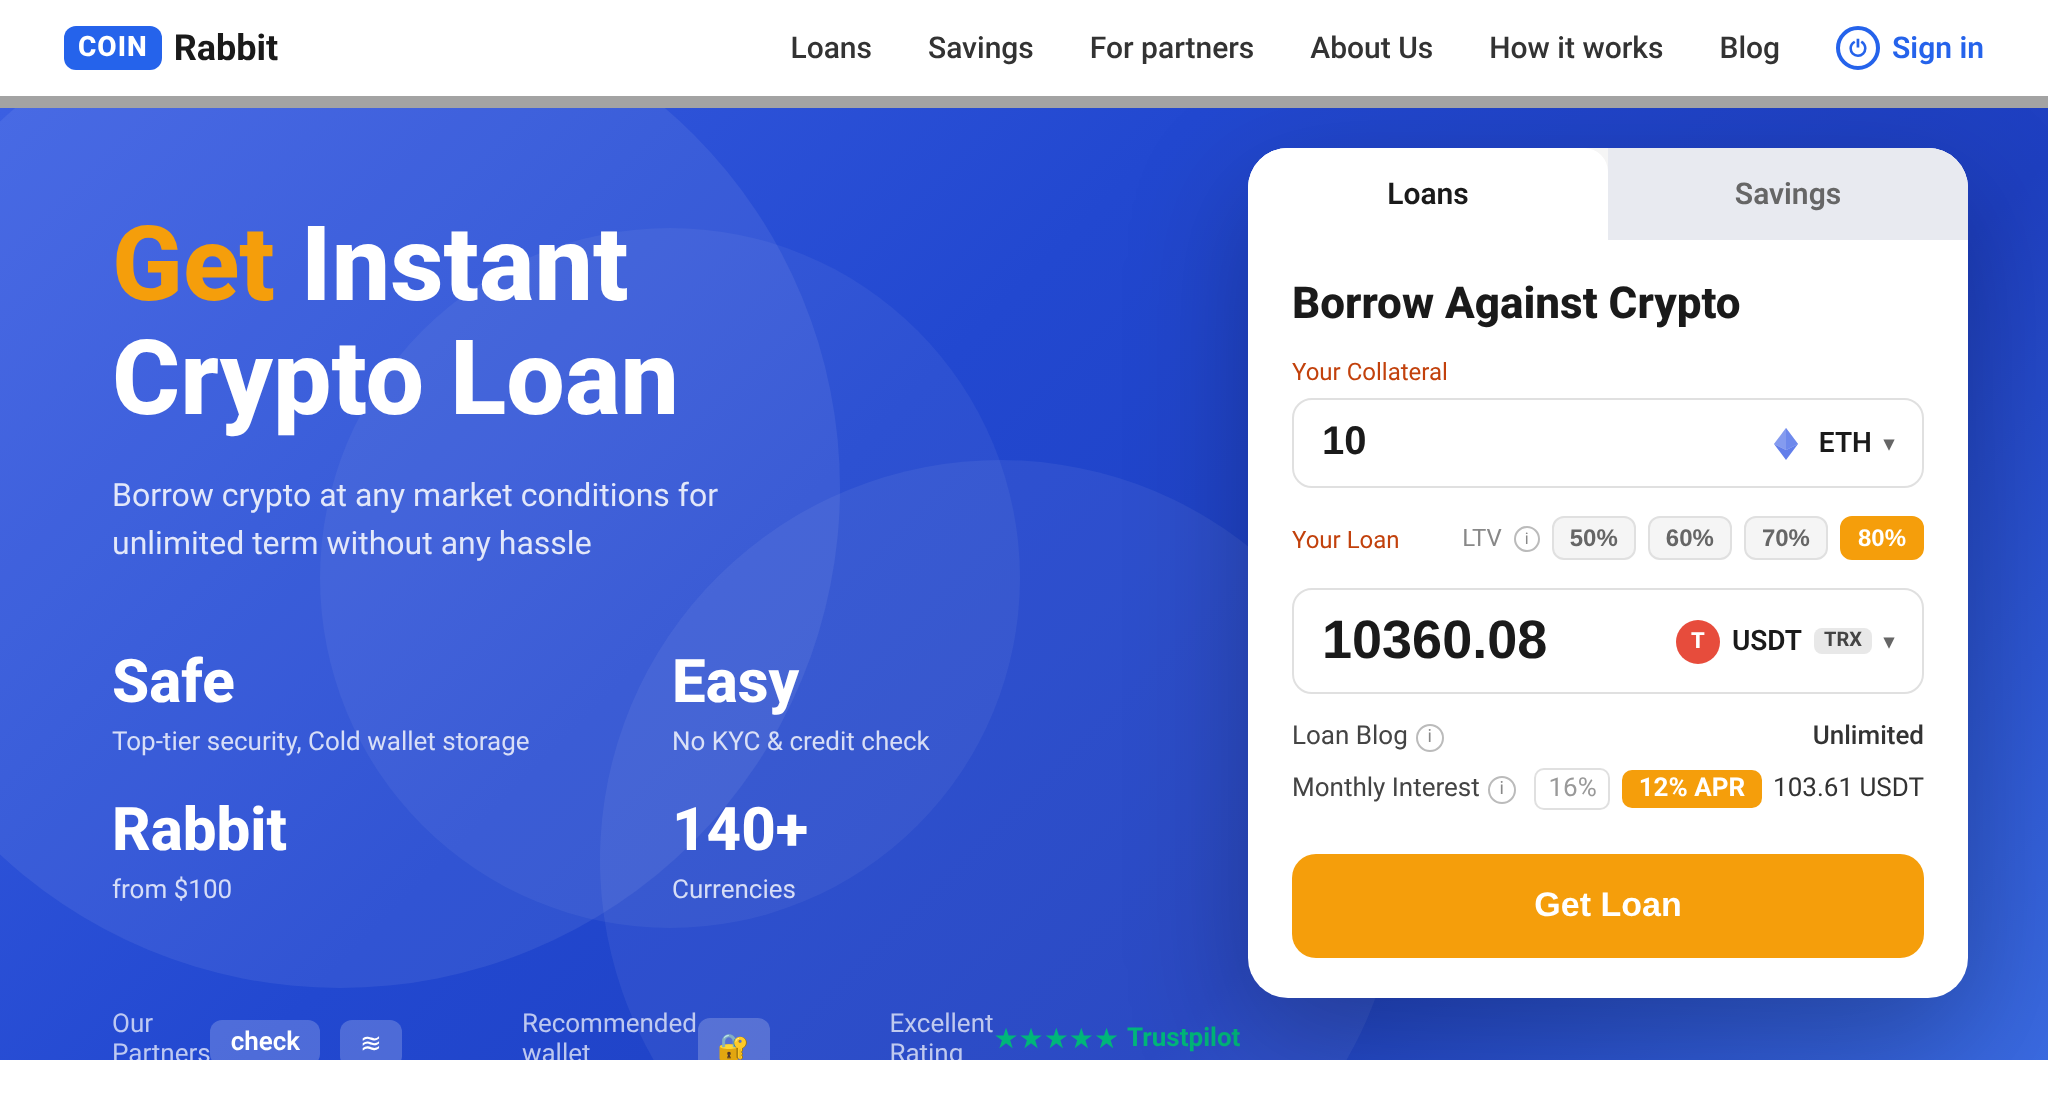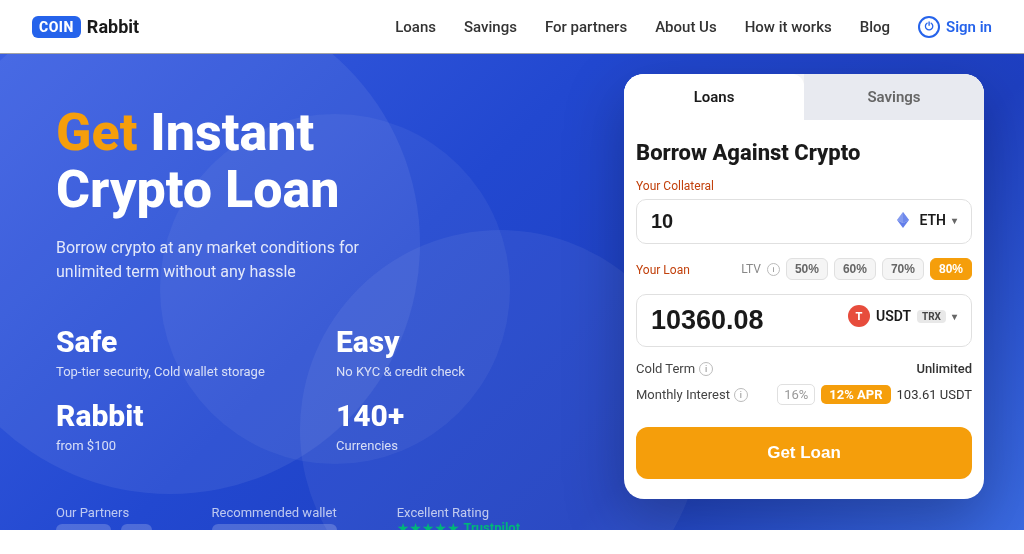--- a/index.html
+++ b/index.html
@@ -2,21 +2,21 @@
 <html><head>
   <meta charset="utf-8">
   <style>
     * { margin: 0; padding: 0; box-sizing: border-box; }
     body { font-family: -apple-system, BlinkMacSystemFont, 'Segoe UI', Roboto, sans-serif; width: 1024px; height: 554px; overflow: hidden; background: #fff; }
 
     
     .header {
       display: flex; align-items: center; justify-content: space-between;
       padding: 0 32px; height: 54px; background: #fff;
-      border-bottom: 1px solid #a3a3a3; position: relative; z-index: 10;
+      border-bottom: 6px solid #a3a3a3; position: relative; z-index: 10;
     }
     .logo { display: flex; align-items: center; gap: 6px; }
     .logo-box {
       background: #2563eb; color: #fff; font-weight: 800; font-size: 14px;
       padding: 3px 7px; border-radius: 6px; letter-spacing: 0.5px;
     }
     .logo-text { font-weight: 700; font-size: 18px; color: #1a1a1a; }
     .nav { display: flex; align-items: center; gap: 28px; }
     .nav a {
       text-decoration: none; font-size: 15px; color: #333; font-weight: 500;
@@ -61,21 +61,21 @@
     .hero-title { font-size: 52px; font-weight: 800; line-height: 1.1; color: #fff; margin-bottom: 18px; }
     .hero-title .get { color: #f59e0b; }
     .hero-subtitle { font-size: 16px; color: rgba(255,255,255,0.85); max-width: 360px; line-height: 1.5; margin-bottom: 40px; }
 
     .features { display: grid; grid-template-columns: 1fr 1fr; gap: 16px 36px; margin-bottom: 50px; }
     .feature-item { display: flex; align-items: flex-start; gap: 12px; }
     .feature-label { font-size: 30px; font-weight: 800; color: #fff; }
     .feature-desc { font-size: 13px; color: rgba(255,255,255,0.8); line-height: 1.4; margin-top: 4px; }
 
     .partners-row { display: flex; gap: 60px; align-items: flex-start; }
-    .partner-group { display: flex; flex-direction: column; gap: 0; }
+    .partner-group { display: flex; flex-direction: row; gap: 0; }
     .partner-group-title { font-size: 13px; color: rgba(255,255,255,0.7); }
 
     
     .card-wrapper {
       position: absolute; right: 40px; top: 20px; z-index: 10;
     }
     .card {
       background: #fff; border-radius: 20px; width: 360px;
       box-shadow: 0 20px 60px rgba(0,0,0,0.25); overflow: hidden;
     }
@@ -84,25 +84,25 @@
       flex: 1; padding: 14px 0; text-align: center;
       font-size: 15px; font-weight: 600; cursor: pointer;
       border-radius: 0;
     }
     .card-tab.active {
       background: #fff; border-radius: 12px 12px 0 0;
       color: #1a1a1a;
     }
     .card-tab.inactive { background: #e8eaf0; color: #666; border-radius: 0 12px 0 0; }
 
-    .card-body { padding: 20px 12px; }
+    .card-body { padding: 20px 22px; }
     .card-title { font-size: 22px; font-weight: 800; color: #1a1a1a; margin-bottom: 14px; }
     .field-label { font-size: 12px; color: #c2410c; margin-bottom: 6px; }
     .input-row {
-      display: flex; align-items: flex-start; justify-content: space-between;
+      display: flex; align-items: center; justify-content: space-between;
       border: 1.5px solid #e0e0e0; border-radius: 10px; padding: 10px 14px;
       margin-bottom: 14px;
     }
     .input-currency {
       display: flex; align-items: center; gap: 6px;
       font-size: 14px; font-weight: 600; color: #1a1a1a; cursor: pointer;
     }
     .eth-icon { width: 20px; height: 20px; }
     .chevron { font-size: 10px; color: #666; }
 
@@ -272,21 +272,21 @@
           <div class="input-currency">
             <div class="usdt-icon">T</div>
             <span>USDT</span>
             <span class="trx-badge">TRX</span>
             <span class="chevron">▾</span>
           </div>
         </div>
 
         <div class="info-row">
           <div class="info-key">
-            <span>Cold Term</span>
+            <span>Loan Blog</span>
             <span class="info-circle">i</span>
           </div>
           <div class="info-val">Unlimited</div>
         </div>
 
         <div class="info-row">
           <div class="info-key">
             <span>Monthly Interest</span>
             <span class="info-circle">i</span>
           </div>

